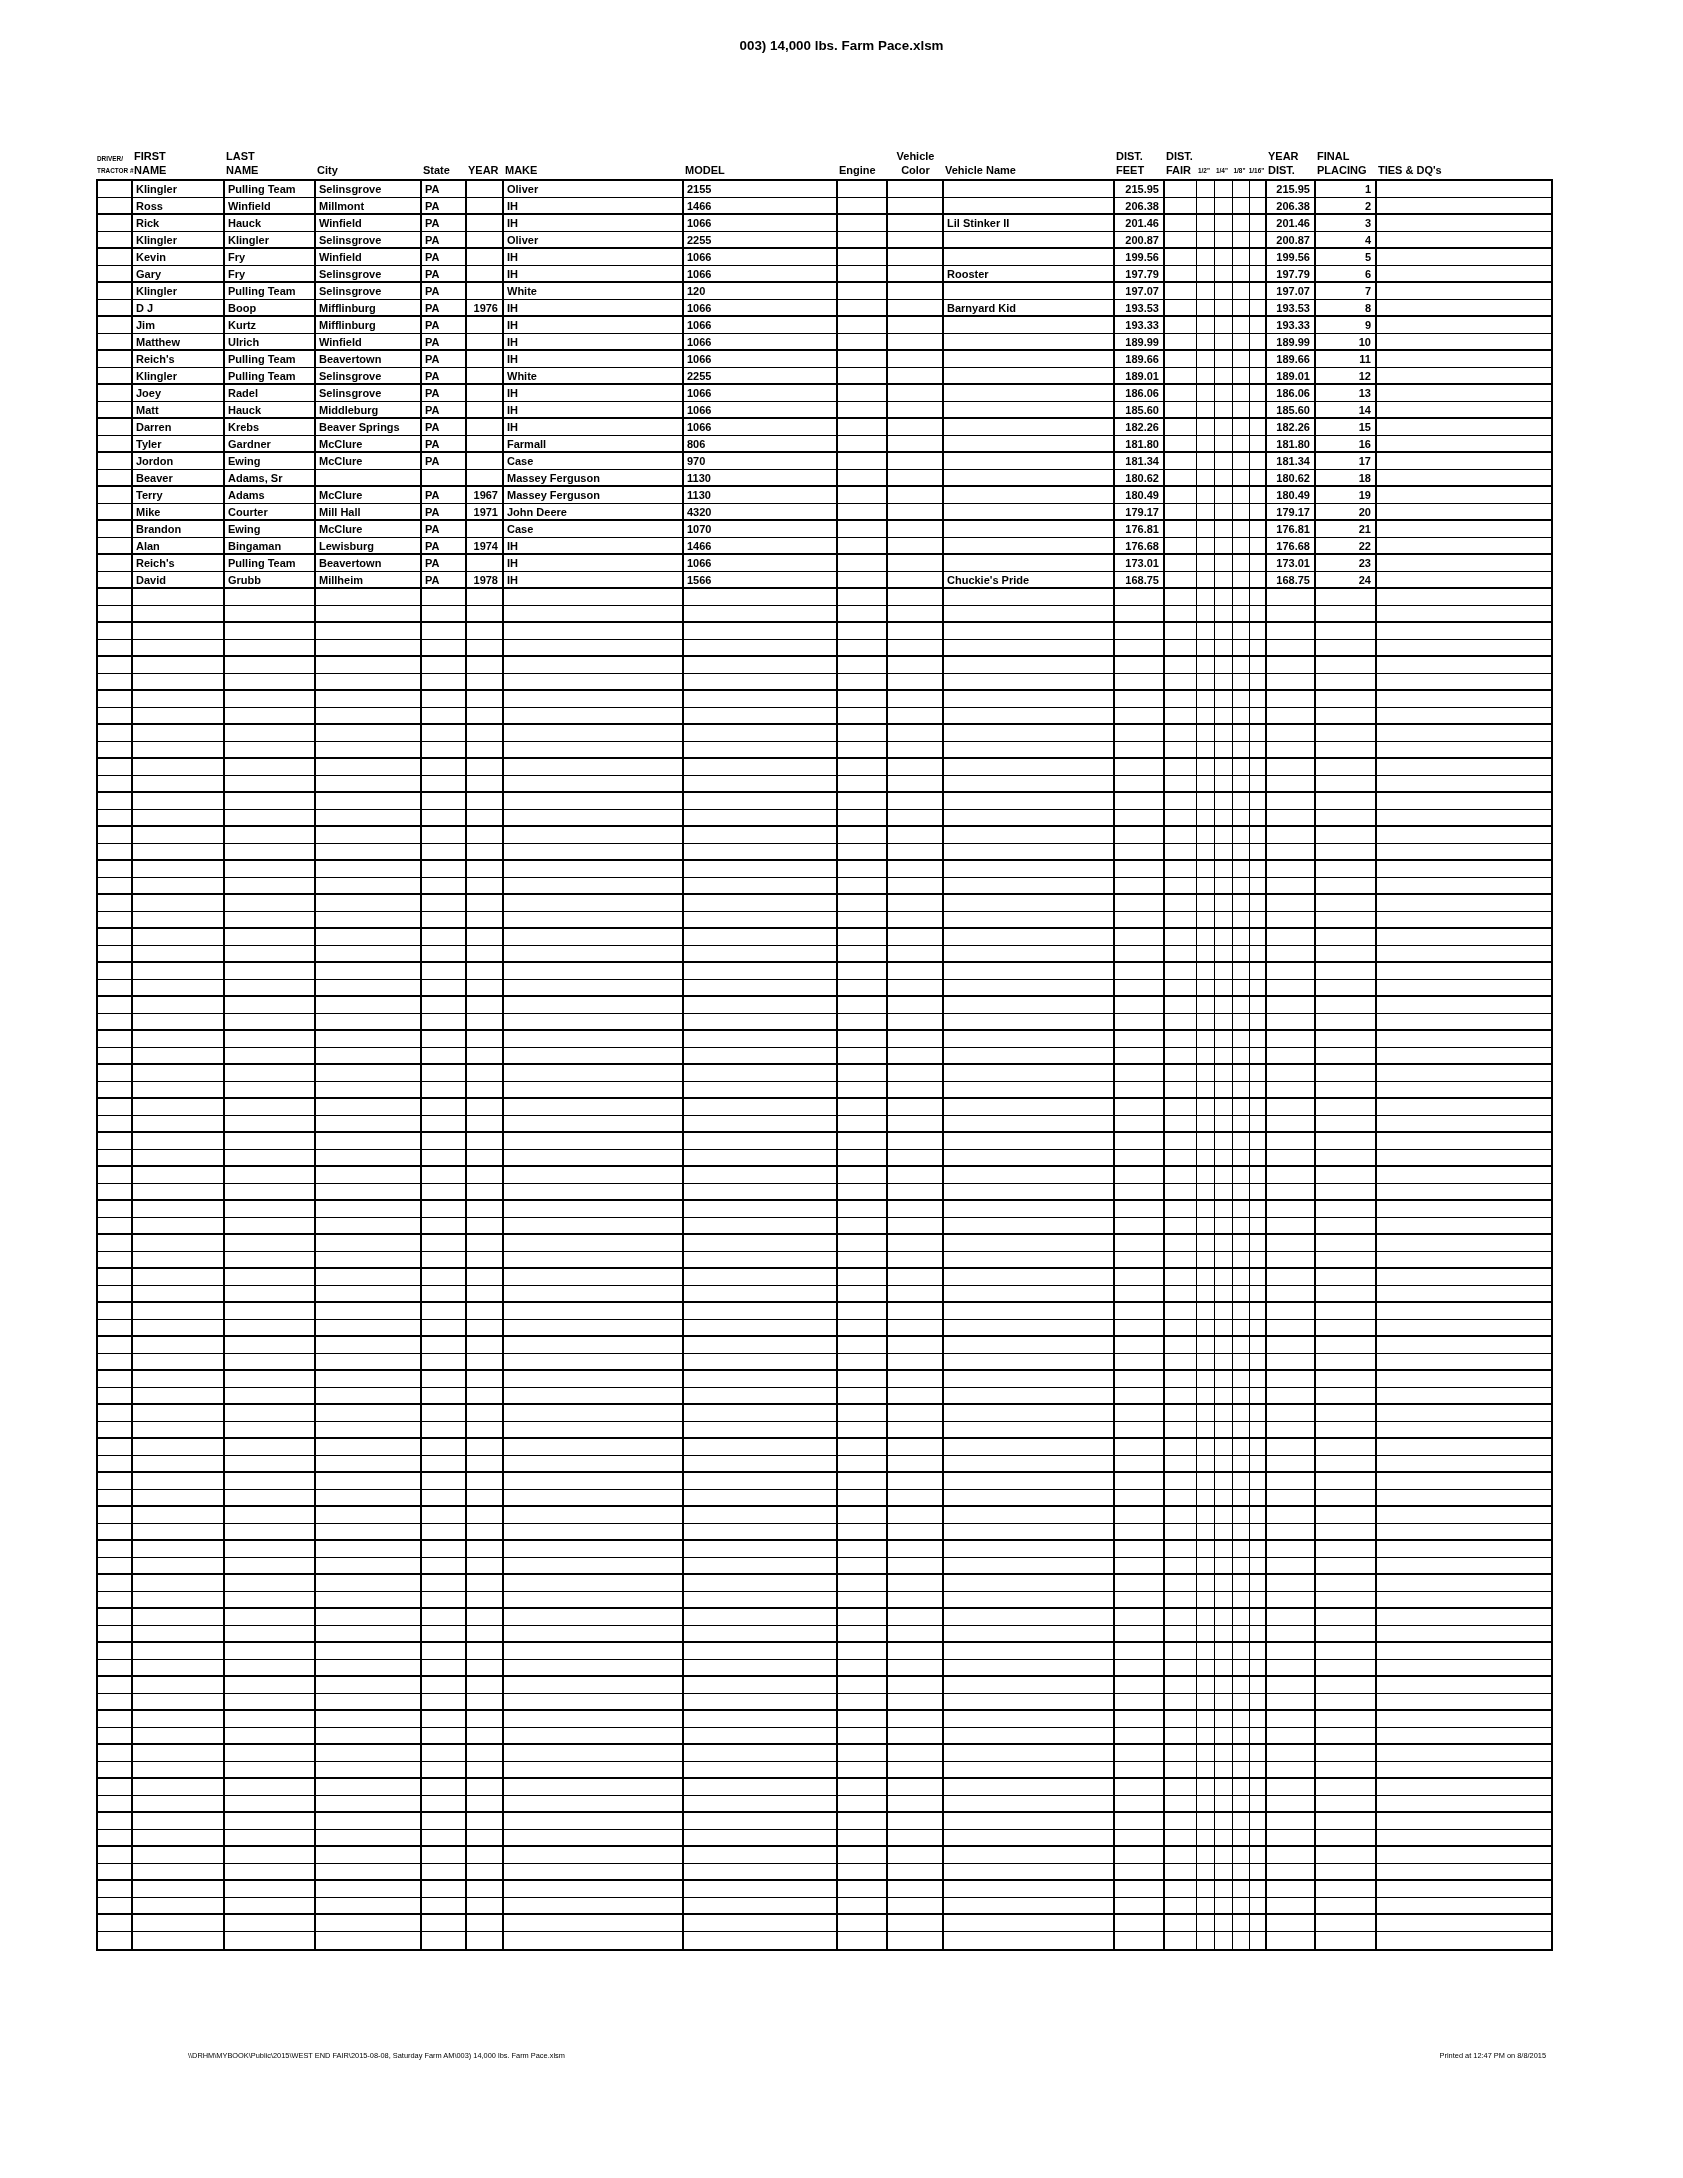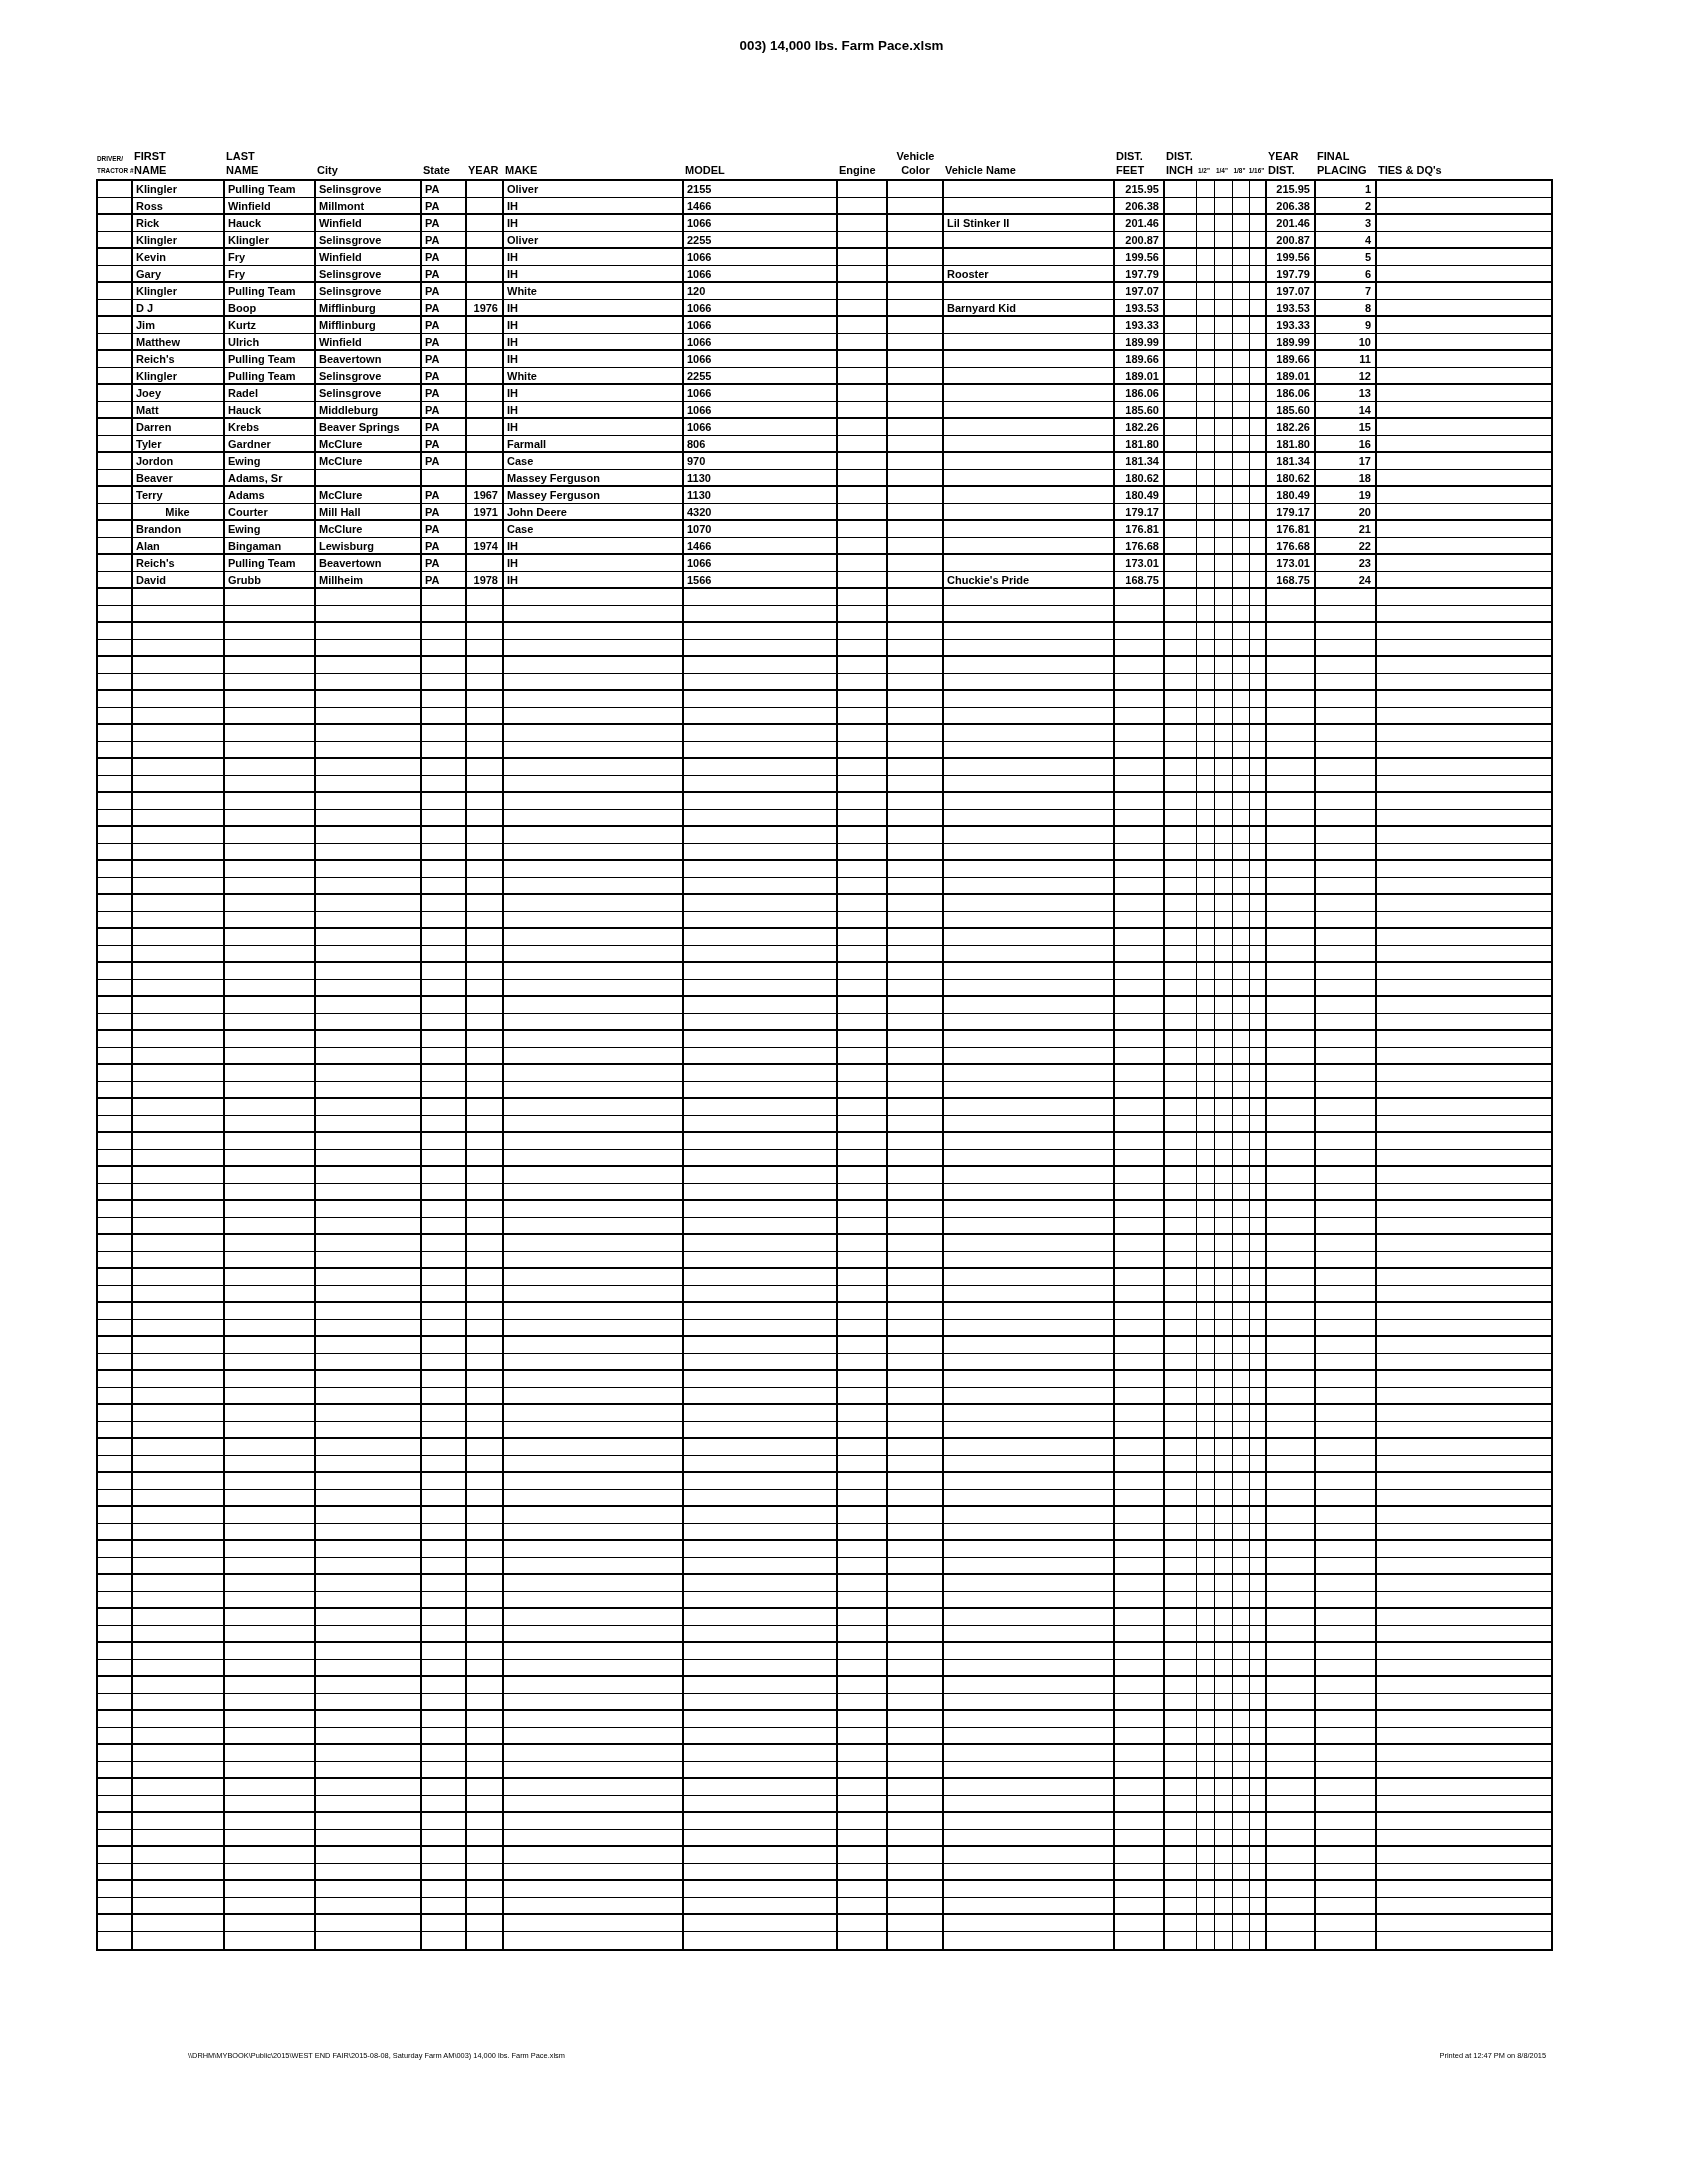--- a/index.html
+++ b/index.html
@@ -90,21 +90,21 @@
       </div>
       <div class="hcell" style="width: 171px;">
         <div>Vehicle Name</div>
       </div>
       <div class="hcell" style="width: 50px;">
         <div>DIST.</div>
         <div>FEET</div>
       </div>
       <div class="hcell" style="width: 32px;">
         <div>DIST.</div>
-        <div>INCH</div>
+        <div>FAIR</div>
       </div>
       <div class="hcell qtr" style="width: 18px;">
         <div>1/2"</div>
       </div>
       <div class="hcell qtr" style="width: 18px;">
         <div>1/4"</div>
       </div>
       <div class="hcell qtr" style="width: 17px;">
         <div>1/8"</div>
       </div>
@@ -538,21 +538,21 @@
         <div class="tcell thin" style="width: 18px; text-align: right;"></div>
         <div class="tcell thin" style="width: 18px; text-align: right;"></div>
         <div class="tcell thin" style="width: 17px; text-align: right;"></div>
         <div class="tcell" style="width: 17px; text-align: right;"></div>
         <div class="tcell" style="width: 49px; text-align: right;">180.49</div>
         <div class="tcell" style="width: 61px; text-align: right;">19</div>
         <div class="tcell" style="width: 174px; text-align: left;"></div>
       </div>
       <div class="trow thick">
         <div class="tcell" style="width: 35px; text-align: left;"></div>
-        <div class="tcell" style="width: 92px; text-align: center;">Mike</div>
+        <div class="tcell" style="width: 92px; text-align: left;">Mike</div>
         <div class="tcell" style="width: 91px; text-align: left;">Courter</div>
         <div class="tcell" style="width: 106px; text-align: left;">Mill Hall</div>
         <div class="tcell" style="width: 45px; text-align: left;">PA</div>
         <div class="tcell" style="width: 37px; text-align: right;">1971</div>
         <div class="tcell" style="width: 180px; text-align: left;">John Deere</div>
         <div class="tcell" style="width: 154px; text-align: left;">4320</div>
         <div class="tcell" style="width: 50px; text-align: left;"></div>
         <div class="tcell" style="width: 56px; text-align: left;"></div>
         <div class="tcell" style="width: 171px; text-align: left;"></div>
         <div class="tcell" style="width: 50px; text-align: right;">179.17</div>

